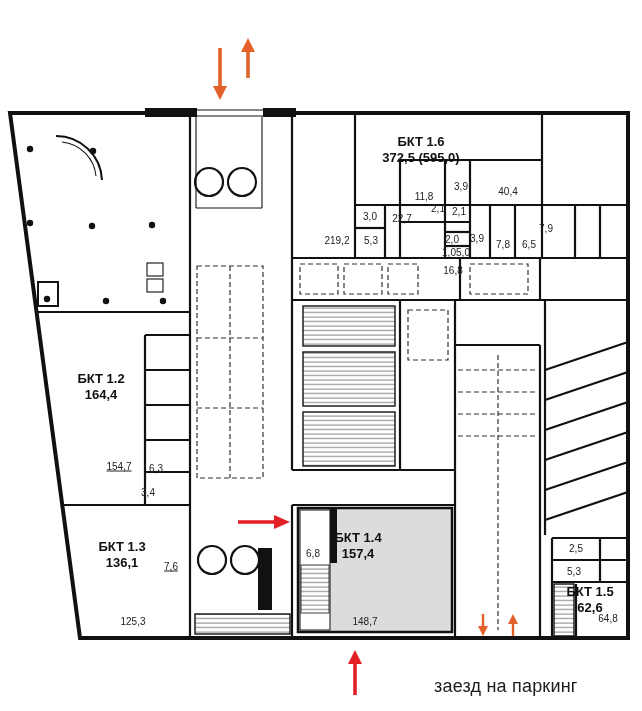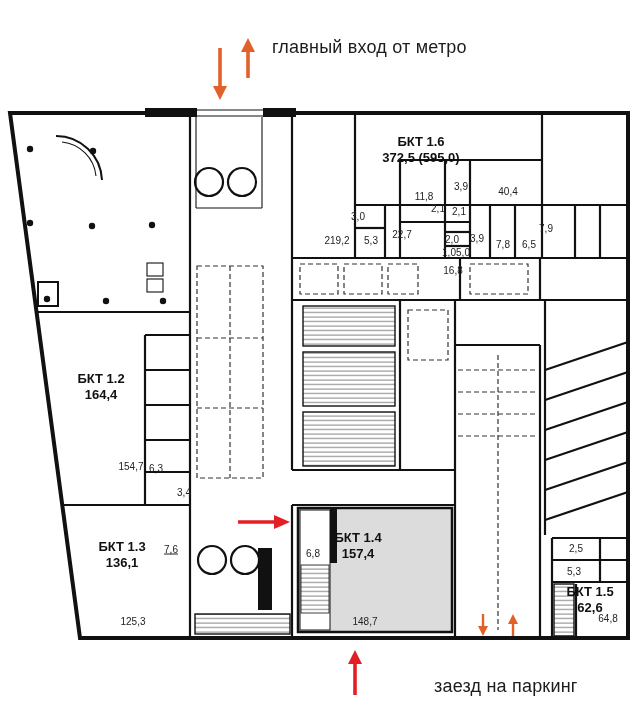--- a/index.html
+++ b/index.html
@@ -174,21 +174,20 @@
     </g>
 
     <g color="#e2612b">
       <line x1="483" y1="614" x2="483" y2="628" stroke="currentColor" stroke-width="2.4"></line>
       <polygon points="483,636 478,626 488,626" fill="currentColor"></polygon>
       <line x1="513" y1="636" x2="513" y2="622" stroke="currentColor" stroke-width="2.4"></line>
       <polygon points="513,614 508,624 518,624" fill="currentColor"></polygon>
     </g>
   </svg>
 
-  <div class="big-label" style="left:272px;top:37px">главный вход от метро</div>
   <div class="big-label" style="left:434px;top:676px">заезд на паркинг</div>
 
   <div class="unit-label" style="left:421px;top:150px">
     <div>БКТ 1.6</div>
     <div>372,5 (595,0)</div>
   </div>
   <div class="unit-label" style="left:101px;top:387px">
     <div>БКТ 1.2</div>
     <div>164,4</div>
   </div>
@@ -204,36 +203,36 @@
     <div>БКТ 1.5</div>
     <div>62,6</div>
   </div>
 
   <div class="dim-layer">
       <span class="dim" style="left: 424px; top: 196px;">11,8</span>
       <span class="dim" style="left: 461px; top: 186px;">3,9</span>
       <span class="dim" style="left: 508px; top: 191px;">40,4</span>
       <span class="dim" style="left: 438px; top: 208px;">2,1</span>
       <span class="dim" style="left: 459px; top: 211px;">2,1</span>
-      <span class="dim" style="left: 358px; top: 216px;">3,0</span>
-      <span class="dim" style="left: 402px; top: 234px;">22,7</span>
+      <span class="dim" style="left: 370px; top: 216px;">3,0</span>
+      <span class="dim" style="left: 402px; top: 218px;">22,7</span>
       <span class="dim" style="left: 453px; top: 226px; margin-top: 44px;">16,8</span>
       <span class="dim" style="left: 337px; top: 240px;">219,2</span>
       <span class="dim" style="left: 371px; top: 240px;">5,3</span>
       <span class="dim" style="left: 452px; top: 239px;">2,0</span>
       <span class="dim" style="left: 477px; top: 238px;">3,9</span>
       <span class="dim" style="left: 503px; top: 244px;">7,8</span>
       <span class="dim" style="left: 529px; top: 244px;">6,5</span>
       <span class="dim" style="left: 546px; top: 228px;">7,9</span>
       <span class="dim" style="left: 449px; top: 252px;">1,0</span>
       <span class="dim" style="left: 463px; top: 252px;">5,0</span>
-      <span class="dim" style="left: 131px; top: 466px;">154,7</span>
+      <span class="dim" style="left: 119px; top: 466px; text-decoration: underline;">154,7</span>
       <span class="dim" style="left: 156px; top: 468px;">6,3</span>
-      <span class="dim" style="left: 148px; top: 492px; margin-left: 36px;">3,4</span>
-      <span class="dim" style="left: 171px; top: 549px; text-decoration: underline;">7,6</span>
+      <span class="dim" style="left: 148px; top: 492px;">3,4</span>
+      <span class="dim" style="left: 171px; top: 566px; text-decoration: underline;">7,6</span>
       <span class="dim" style="left: 133px; top: 621px;">125,3</span>
       <span class="dim" style="left: 313px; top: 553px;">6,8</span>
       <span class="dim" style="left: 365px; top: 621px;">148,7</span>
       <span class="dim" style="left: 576px; top: 548px;">2,5</span>
       <span class="dim" style="left: 574px; top: 571px;">5,3</span>
       <span class="dim" style="left: 608px; top: 618px;">64,8</span>
     </div>
 
 </div>
 

